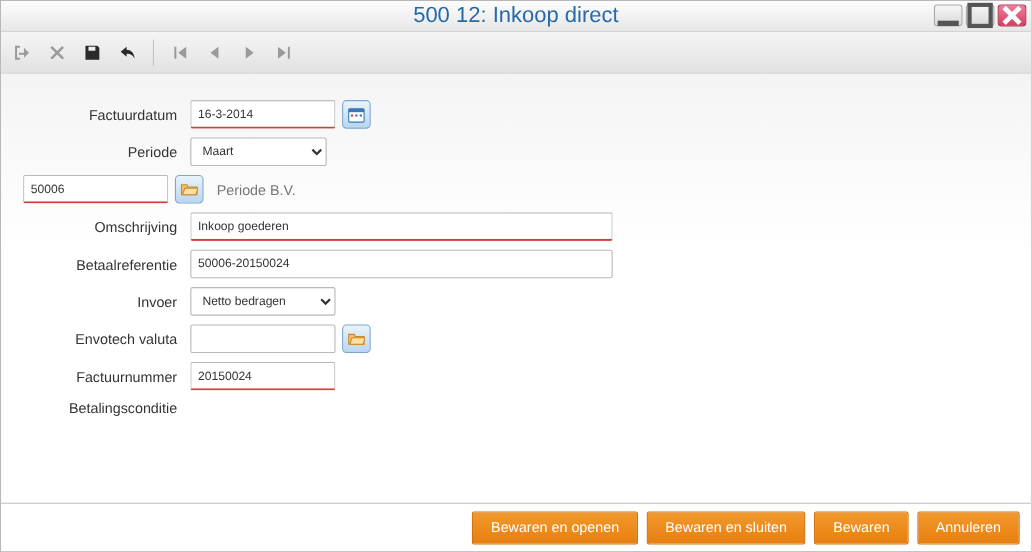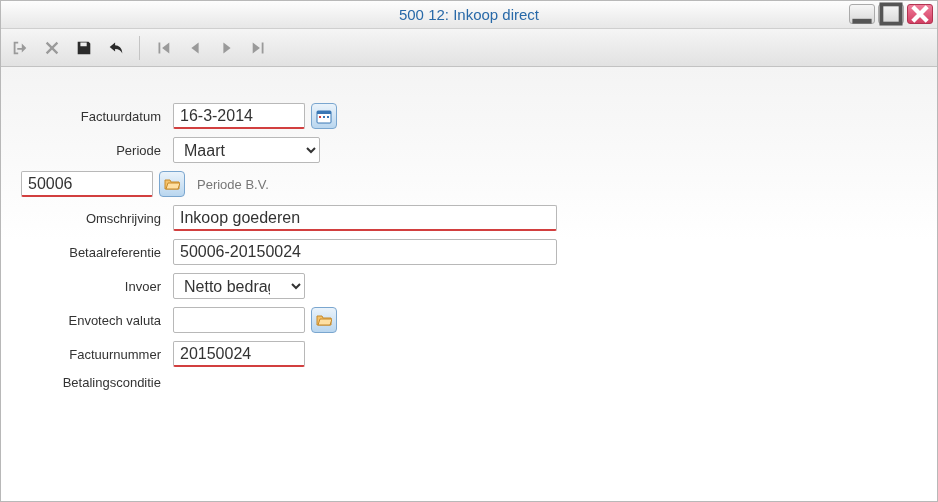--- a/index.html
+++ b/index.html
@@ -1,39 +1,39 @@
 <!DOCTYPE html>
 <html><head>
 <meta charset="utf-8">
 <style>
   * { box-sizing: border-box; margin: 0; padding: 0; font-family: Arial, Helvetica, sans-serif; }
   body { background: #fff; }
   .win { width: 938px; height: 502px; border: 1px solid #b8b8b8; display: flex; flex-direction: column; background: #fff; }
 
   .titlebar { height: 28px; background: linear-gradient(#fdfdfd,#e7e7e7); display:flex; align-items:center; justify-content:center; position:relative; border-bottom:1px solid #cfcfcf;}
-  .titlebar .title { color:#2869a8; font-size:15px; }
+  .titlebar .title { color:#2869a8; font-size:20px; }
   .winctrls { position:absolute; right:4px; top:3px; display:flex; gap:3px;}
   .winbtn { width:26px; height:20px; border-radius:3px; display:flex; align-items:center; justify-content:center; font-size:11px; font-weight:bold; cursor:pointer; border:1px solid #aaa; background:linear-gradient(#f6f6f6,#d8d8d8); color:#555;}
   .winbtn.close { background:linear-gradient(#f07e9b,#d23f63); border:1px solid #b23350; color:#fff; }
 
   .toolbar { height:38px; background:linear-gradient(#f5f5f5,#e2e2e2); border-bottom:1px solid #c2c2c2; display:flex; align-items:center; padding:0 8px; gap:10px;}
   .toolbtn { width:22px; height:22px; display:flex; align-items:center; justify-content:center; color:#9a9a9a; cursor:pointer;}
   .toolbtn.enabled { color:#2b2b2b; }
   .sep { width:1px; height:24px; background:#c4c4c4; margin:0 2px;}
   .toolbtn svg { width:18px; height:18px; }
 
-  .form { flex:1; padding:36px 20px; background:linear-gradient(#f4f4f4,#fff 40%); }
+  .form { flex:1; padding:24px 20px; background:linear-gradient(#f4f4f4,#fff 40%); }
   .row { display:flex; align-items:center; margin-bottom:8px; }
   .label { width:152px; text-align:right; padding-right:12px; font-size:13px; color:#333; }
   .field { display:flex; align-items:center; gap:6px; }
-  input.txt, select.sel { height:26px; font-size:16px; padding:2px 6px; border:1px solid #b8b8b8; background:#fff; color:#333; border-radius:2px; }
+  input.txt, select.sel { height:26px; font-size:11px; padding:2px 6px; border:1px solid #b8b8b8; background:#fff; color:#333; border-radius:2px; }
   input.txt.mand { border-bottom:2px solid #d23f3f; }
   .w130 { width:132px; }
   .w390 { width:384px; }
-  .w118 { width:147px; }
+  .w118 { width:124px; }
   .w256 { width:266px; }
   .iconbtn { width:26px; height:26px; border:1px solid #7aa6cf; background:linear-gradient(#eaf3fb,#b9d6ef); border-radius:4px; display:flex; align-items:center; justify-content:center; cursor:pointer;}
   .iconbtn svg { width:16px; height:16px; }
   .reltext { font-size:13px; color:#777; margin-left:6px;}
   select.sel { padding-right:18px; }
 
   .buttonbar { height:44px; border-top:1px solid #c4c4c4; background:#fff; display:flex; align-items:center; justify-content:flex-end; padding:0 10px; gap:8px;}
   .btn { height:30px; padding:0 16px; background:linear-gradient(#f2992b,#e87f0f); border:1px solid #cf7312; color:#fff; font-size:13px; border-radius:2px; cursor:pointer; }
 </style>
 </head>
@@ -184,14 +184,20 @@
         <input class="txt mand w130" value="20150024" style="">
       </div>
     </div>
 
     <div class="row">
       <div class="label">Betalingsconditie</div>
     </div>
 
   </div>
 
+  <div class="buttonbar">
+    <button class="btn">Bewaren en openen</button>
+    <button class="btn">Bewaren en sluiten</button>
+    <button class="btn">Bewaren</button>
+    <button class="btn">Annuleren</button>
+  </div>
 
 </div>
 
 </body></html>

